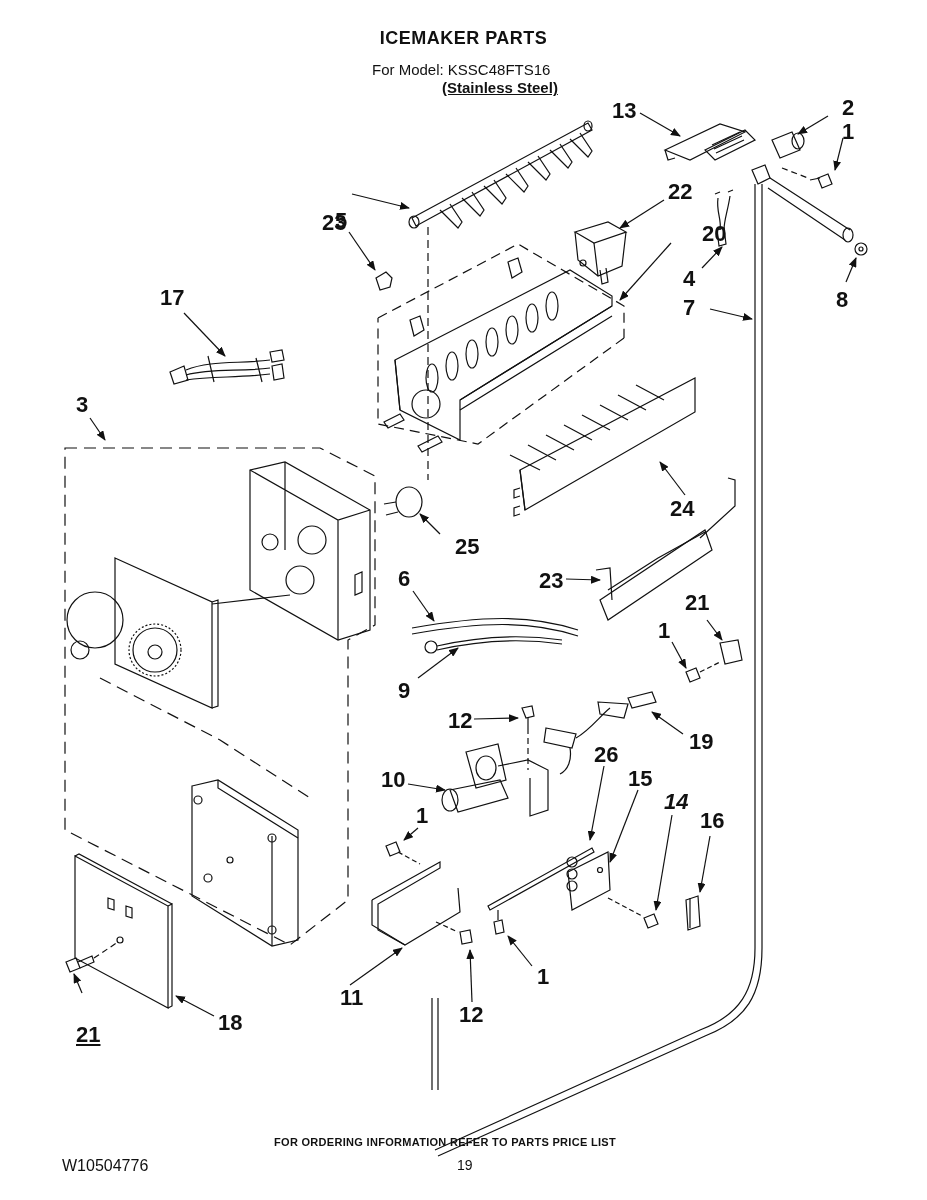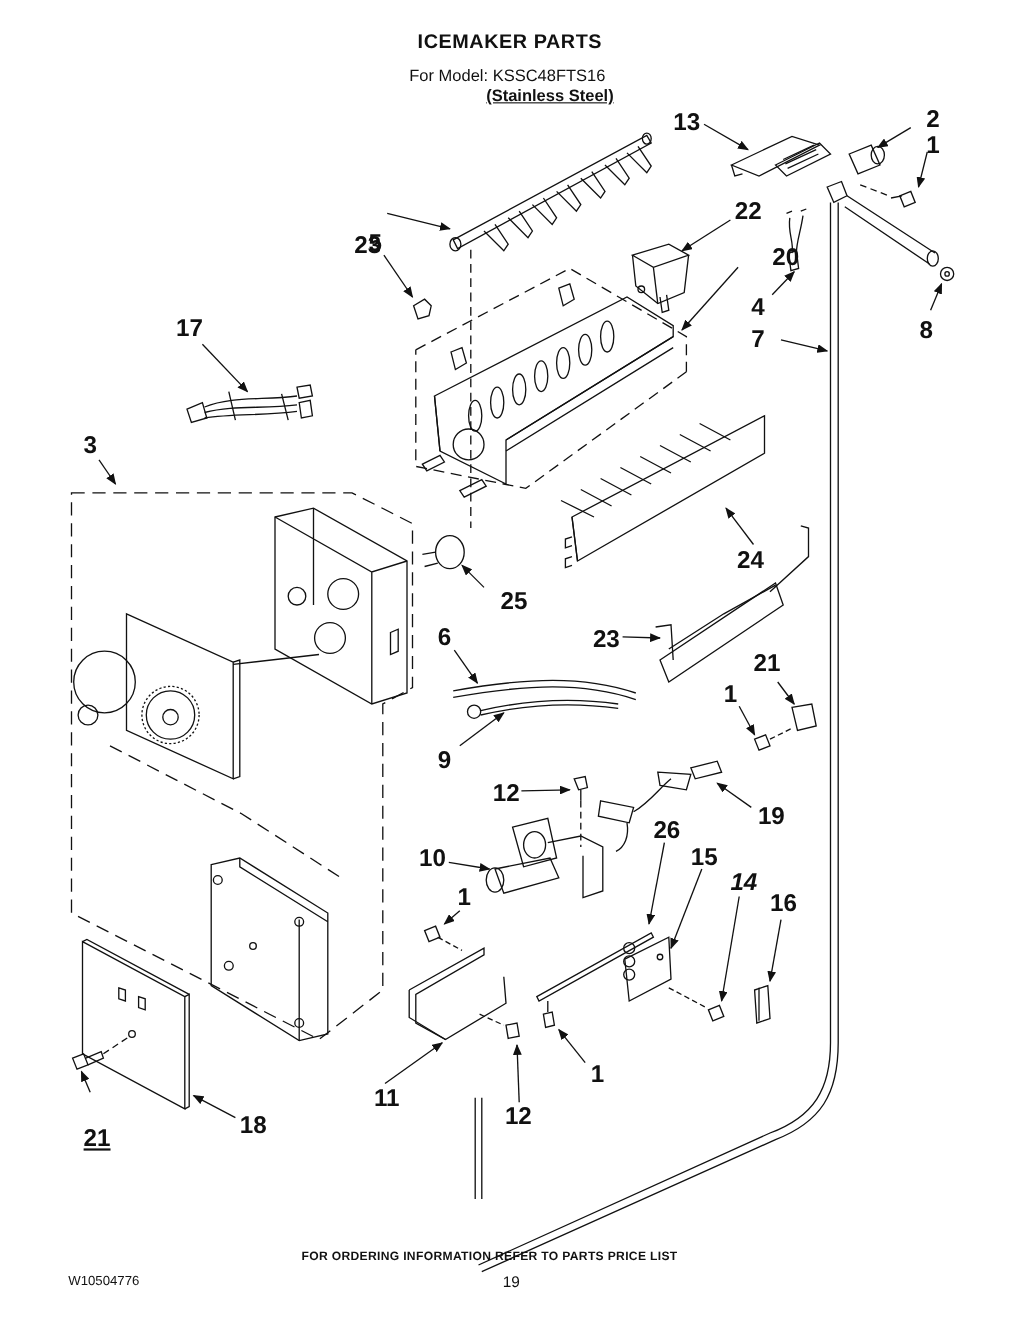--- a/index.html
+++ b/index.html
@@ -3,21 +3,21 @@
 <meta charset="utf-8">
 <style>
   html, body { margin: 0; padding: 0; background: #ffffff; }
   body { width: 927px; height: 1200px; position: relative; overflow: hidden; font-family: "Liberation Sans", sans-serif; color: #111; }
   .title { position: absolute; left: 0; width: 927px; top: 28px; text-align: center; font-weight: bold; font-size: 18px; letter-spacing: 0.5px; }
   .subtitle { position: absolute; left: 372px; top: 61px; font-weight: normal; font-size: 15px; }
   .subtitle2 { position: absolute; left: 442px; top: 79px; font-weight: bold; font-size: 15px; text-decoration: underline; }
   svg.diagram { position: absolute; left: 0; top: 0; }
   .callout { position: absolute; font-weight: bold; font-size: 22px; line-height: 22px; }
   .footer-note { position: absolute; left: 0; width: 890px; top: 1136px; text-align: center; font-weight: bold; font-size: 11px; letter-spacing: 0.3px; }
-  .doc-number { position: absolute; left: 62px; top: 1157px; font-size: 12px; }
+  .doc-number { position: absolute; left: 62px; top: 1157px; font-size: 16px; }
   .page-number { position: absolute; left: 457px; top: 1157px; font-size: 14px; }
 </style>
 </head>
 <body>
 
 <div class="title">ICEMAKER PARTS</div>
 <div class="subtitle">For Model: KSSC48FTS16</div>
 <div class="subtitle2">(Stainless Steel)</div>
 
 <svg class="diagram" width="927" height="1200" viewBox="0 0 927 1200">

